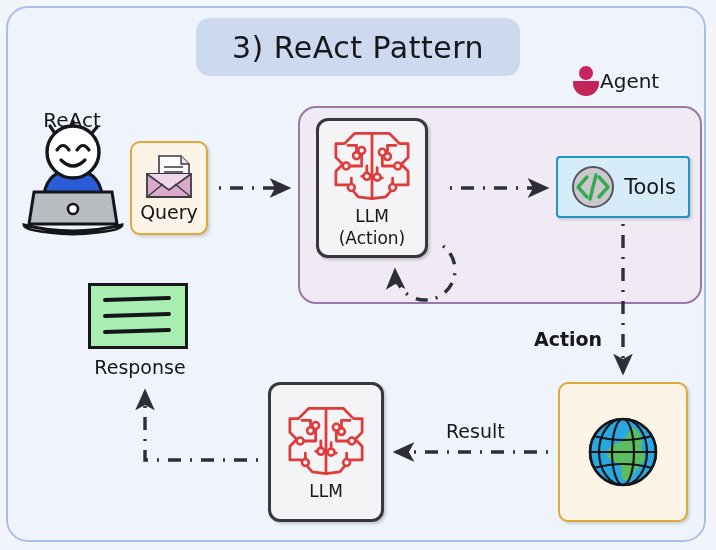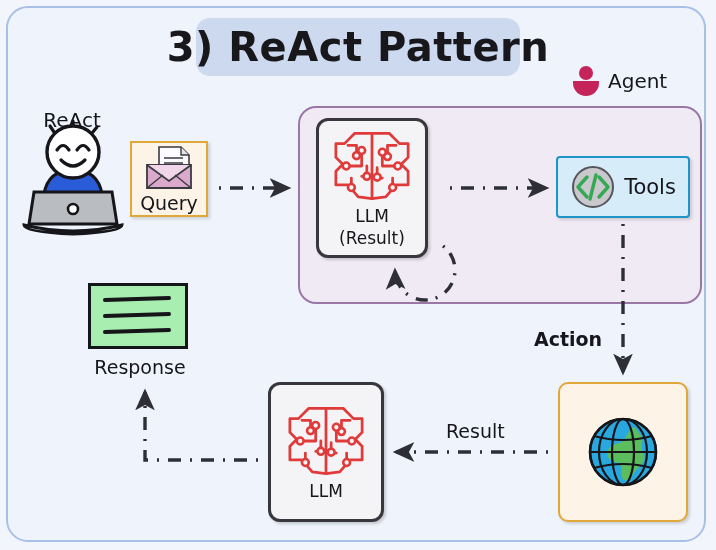--- a/index.html
+++ b/index.html
@@ -35,22 +35,22 @@
     width: 324px;
     height: 58px;
     background: #ccd9ee;
     border-radius: 14px;
     display: flex;
     align-items: center;
     justify-content: center;
   }
   #title-text {
     font-family: "DejaVu Sans", sans-serif;
-    font-size: 40px;
-    font-weight: bold;
+    font-size: 30px;
+    font-weight: normal;
     color: #17171c;
     letter-spacing: 0.5px;
     white-space: nowrap;
   }
   
   .node { position: absolute; box-sizing: border-box; }
   .label-txt {
     font-family: "DejaVu Sans", sans-serif;
     color: #16161b;
     white-space: nowrap;
@@ -59,21 +59,21 @@
   #agent-container {
     left: 298px; top: 106px;
     width: 404px; height: 198px;
     border: 2.5px solid #9b77a8;
     border-radius: 18px;
     background: #f0eaf4;
   }
   #agent-label-group {
     left: 572px; top: 60px;
     width: 130px; height: 42px;
-    display: flex; align-items: center; gap: 8px;
+    display: flex; align-items: center; 
   }
   #agent-label-text { font-size: 20px; }
   
   .person-ico { position: relative; width: 28px; height: 30px; }
   .person-head {
     position: absolute; left: 7px; top: 0;
     width: 14px; height: 14px; border-radius: 50%;
     background: #c42459;
   }
   .person-body {
@@ -110,24 +110,24 @@
     width: 134px; height: 62px;
     border: 2.5px solid #1e94c8;
     background: #d6ecf8;
     border-radius: 4px;
     flex-direction: row; gap: 8px;
     box-shadow: 2px 2px 3px rgba(0,0,0,0.15);
   }
   #tools-label { font-size: 21px; }
   #query-box {
     left: 130px; top: 141px;
-    width: 78px; height: 76px;
+    width: 78px; height: 94px;
     border: 2.5px solid #e0a838;
     background: #fdf3e6;
-    border-radius: 0;
+    border-radius: 10px;
     box-shadow: 2px 2px 3px rgba(0,0,0,0.15);
   }
   #query-label { font-size: 19px; margin-top: 1px; }
   #environment-box {
     left: 558px; top: 382px;
     width: 130px; height: 140px;
     border: 2.5px solid #e0a838;
     background: #fdf3e6;
     border-radius: 10px;
     box-shadow: 2px 2px 3px rgba(0,0,0,0.15);
@@ -239,21 +239,21 @@
         <circle cx="26" cy="69" r="4"></circle>
         <circle cx="44" cy="56" r="4"></circle>
         <circle cx="68" cy="33" r="4"></circle>
         <circle cx="62" cy="28" r="4"></circle>
         <circle cx="80" cy="44" r="4"></circle>
         <circle cx="74" cy="69" r="4"></circle>
         <circle cx="56" cy="57" r="4"></circle>
       </g>
     </svg>
     <span class="label-txt llm-caption">LLM</span>
-    <span class="label-txt llm-caption">(Result)</span>
+    <span class="label-txt llm-caption">(Action)</span>
   </div>
 
   <div id="tools-box" class="node box-card">
     <svg width="46" height="46" viewBox="0 0 46 46">
       <circle cx="23" cy="23" r="20" fill="#c9c9cd" stroke="#55555c" stroke-width="2"></circle>
       <path d="M17 13 L8 23 L17 33" stroke="#34a853" stroke-width="3.4" fill="none" stroke-linecap="round" stroke-linejoin="round"></path>
       <path d="M29 13 L38 23 L29 33" stroke="#34a853" stroke-width="3.4" fill="none" stroke-linecap="round" stroke-linejoin="round"></path>
       <path d="M26 11 L20 35" stroke="#34a853" stroke-width="3.4" fill="none" stroke-linecap="round"></path>
     </svg>
     <span id="tools-label" class="label-txt">Tools</span>

